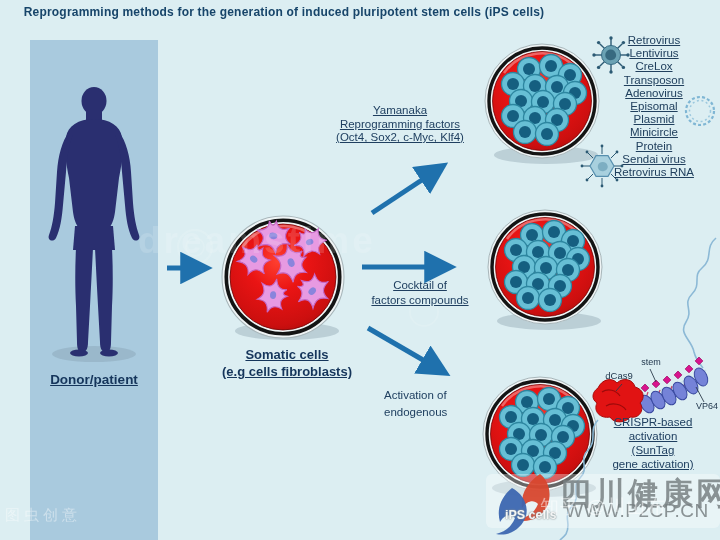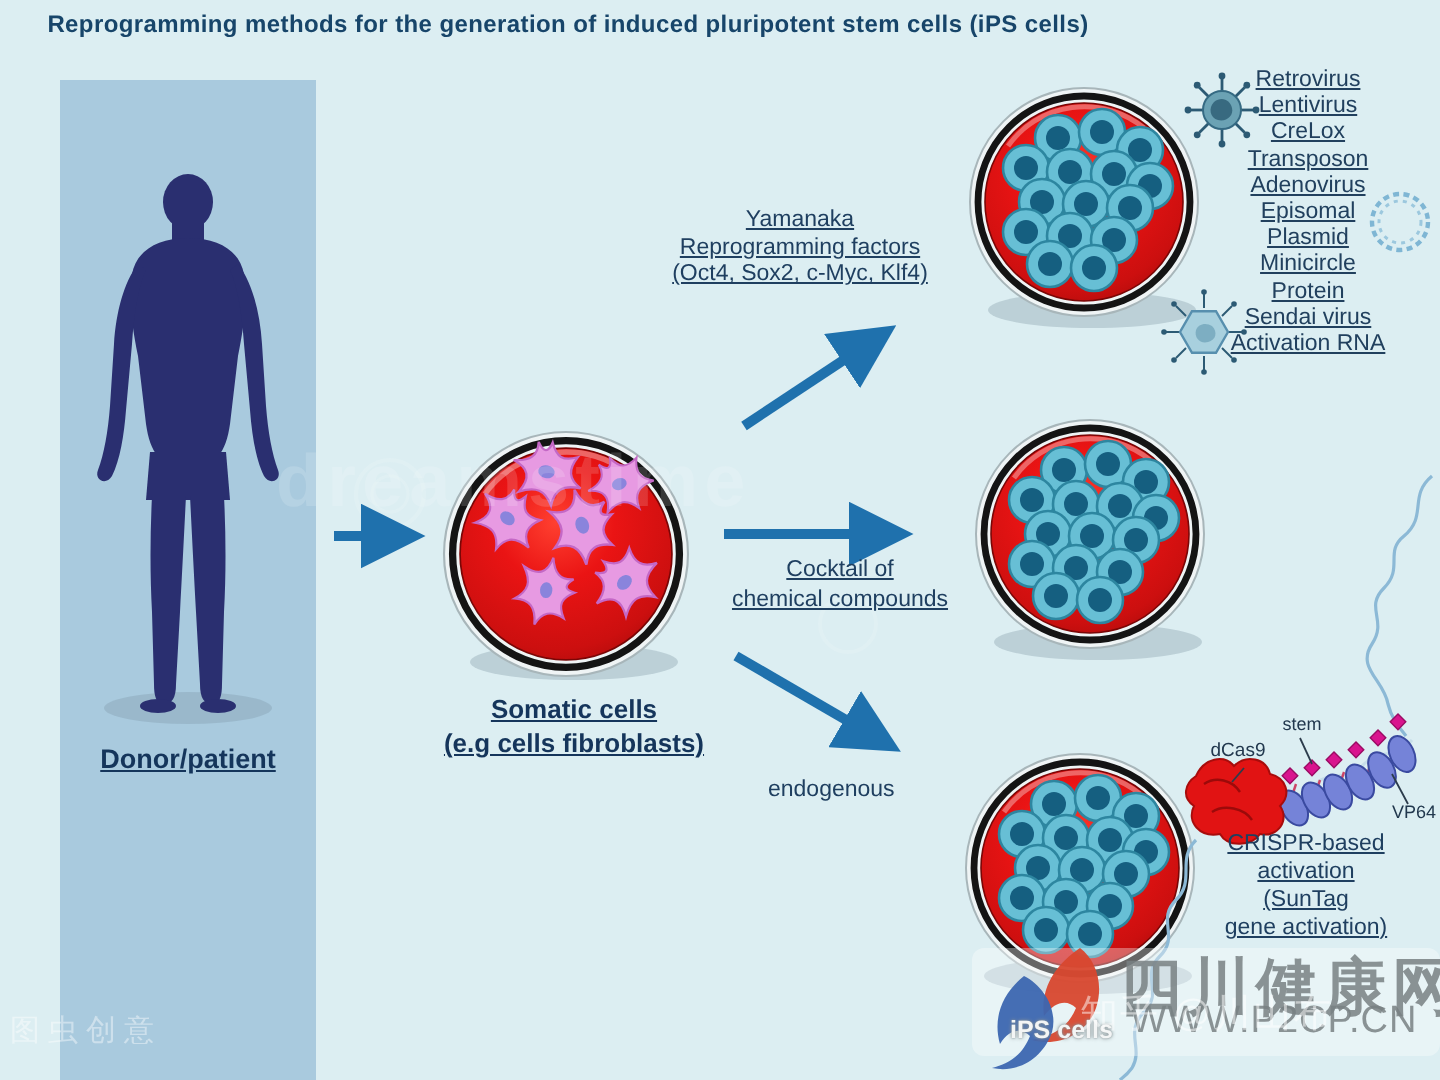--- a/index.html
+++ b/index.html
@@ -275,39 +275,40 @@
   </div>
 
   <div id="yamanaka-label" class="lbl ctr">
     <div>Yamanaka</div>
     <div>Reprogramming factors</div>
     <div>(Oct4, Sox2, c-Myc, Klf4)</div>
   </div>
 
   <div id="chemical-label" class="lbl ctr">
     <div>Cocktail of</div>
-    <div>chemical compounds</div>
+    <div>factors compounds</div>
   </div>
 
   <div id="endogenous-label" class="lbl">
+    <div>Activation of</div>
     <div>endogenous</div>
   </div>
 
   <div id="methods-list" class="lbl ctr">
     <div>Retrovirus</div>
     <div>Lentivirus</div>
     <div>CreLox</div>
     <div>Transposon</div>
     <div>Adenovirus</div>
     <div>Episomal</div>
     <div>Plasmid</div>
     <div>Minicircle</div>
     <div>Protein</div>
     <div>Sendai virus</div>
-    <div>Activation RNA</div>
+    <div>Retrovirus RNA</div>
   </div>
 
   <div id="scfv-label" class="tag">stem</div>
   <div id="dcas9-label" class="tag">dCas9</div>
   <div id="vp64-label" class="tag">VP64</div>
 
   <div id="crispr-caption" class="lbl ctr">
     <div>CRISPR-based</div>
     <div>activation</div>
     <div>(SunTag</div>

